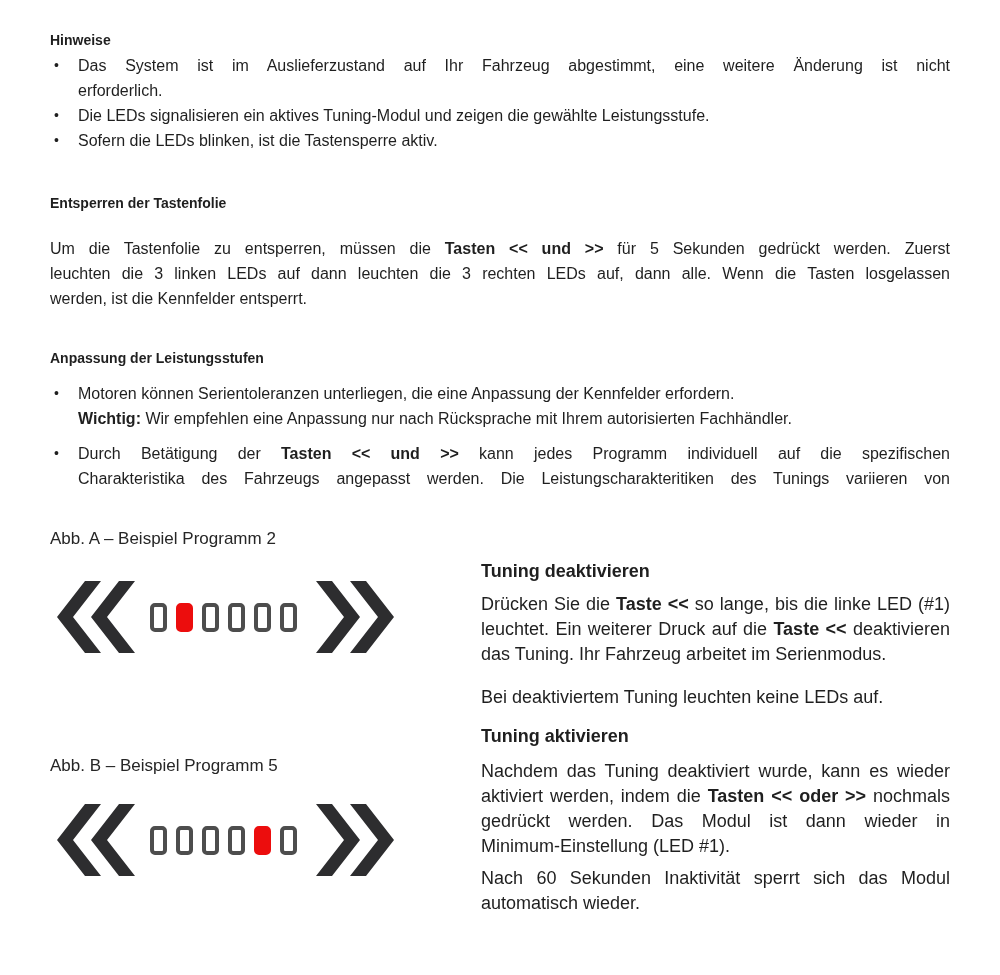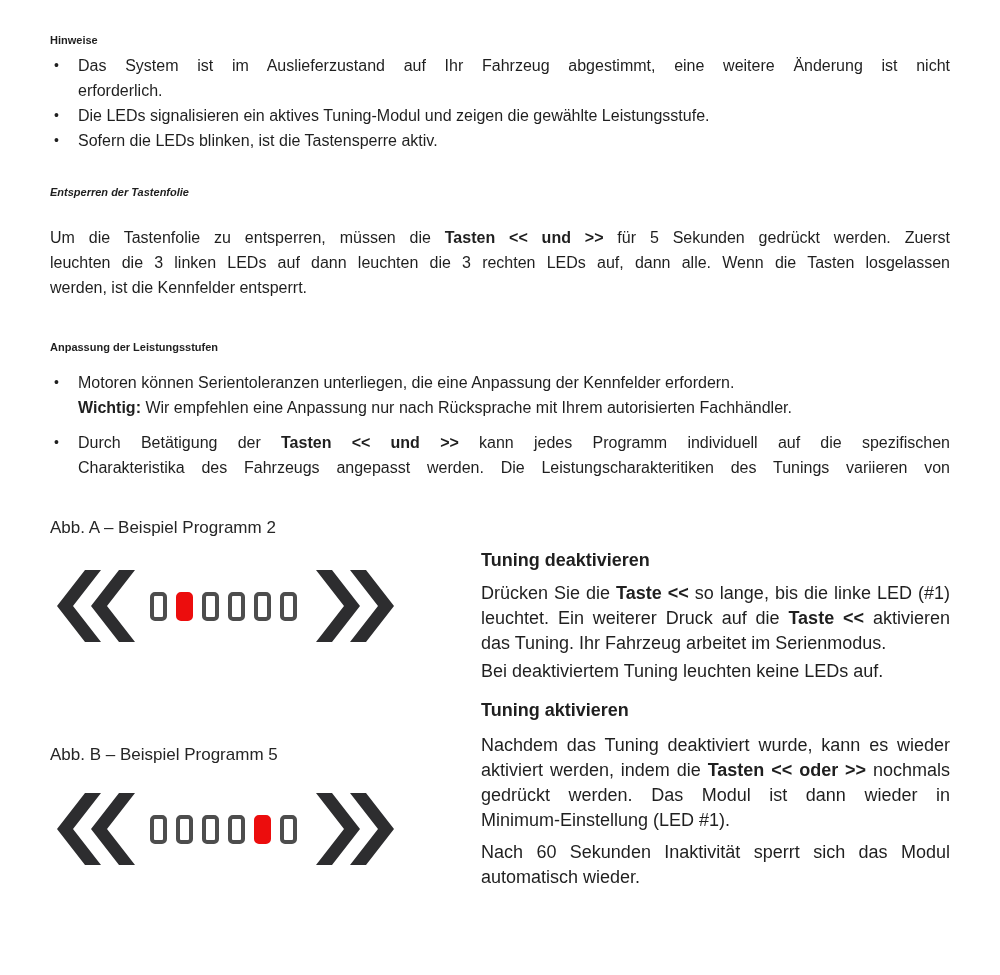--- a/index.html
+++ b/index.html
@@ -13,31 +13,31 @@
   .page{
     position:relative;
     width:1000px;height:975px;
     box-sizing:border-box;
     padding:28px 50px 0 50px;
     font-family:"Liberation Sans", sans-serif;
     color:var(--text);
     overflow:hidden;
   }
   .h{
-    font-size:11px;font-weight:700;line-height:25px;margin:0;
+    font-size:14px;font-weight:700;line-height:25px;margin:0;
   }
   .tl{line-height:25px;font-size:16px;}
   .jst{text-align:justify;text-align-last:justify;}
   .b{font-weight:700;}
   .bullets{margin:0;}
   .bullet-item{display:flex;}
   .bul{flex:0 0 28px;width:28px;box-sizing:border-box;padding-left:4px;
        line-height:25px;font-size:14px;}
   .btext{flex:1;min-width:0;}
-  .mt-ents{margin-top:27px;font-style:italic;}
+  .mt-ents{margin-top:38px;}
   .para{margin-top:20px;}
   .mt-anp{margin-top:35px;}
   .bullets-anp{margin-top:10px;}
   .bullet-gap{margin-top:10px;}
   .columns{
     display:grid;
     grid-template-columns:431px 469px;
     margin-top:35px;
   }
   .col-left{padding-top:0;}
@@ -55,21 +55,21 @@
     width:9px;height:21px;
     border:4px solid var(--led-outline);
     border-radius:5px;
     background:#ffffff;
   }
   .led.on{background:var(--led-active);border-color:var(--led-active);}
   .col-right{padding-top:33px;}
   .ch{font-size:18px;font-weight:700;line-height:25px;margin:0;}
   .col-right .tl{font-size:18px;line-height:25px;}
   .cpara{margin-top:8px;}
-  .cpara-single{margin-top:3px;}
+  .cpara-single{margin-top:18px;}
   .ch2{margin-top:14px;}
   .cpara-akt{margin-top:10px;}
   .cpara-last{margin-top:7px;}
 </style>
 </head>
 <body>
 
 <div class="page">
 
   <h2 class="h">Hinweise</h2>
@@ -161,21 +161,21 @@
           <polygon fill="currentColor" points="16,0 0,0 28,36 0,72 16,72 44,36"></polygon>
           <polygon fill="currentColor" points="50,0 34,0 62,36 34,72 50,72 78,36"></polygon>
         </svg>
       </div>
     </div>
 
     <div class="col-right">
       <h3 class="ch">Tuning deaktivieren</h3>
       <div class="cpara">
           <div class="tl jst"><span>Drücken Sie die </span><span class="b">Taste &lt;&lt;</span><span> so lange, bis die linke LED (#1)</span></div>
-          <div class="tl jst"><span>leuchtet. Ein weiterer Druck auf die </span><span class="b">Taste &lt;&lt;</span><span> aktivieren</span></div>
+          <div class="tl jst"><span>leuchtet. Ein weiterer Druck auf die </span><span class="b">Taste &lt;&lt;</span><span> deaktivieren</span></div>
           <div class="tl"><span>das Tuning. Ihr Fahrzeug arbeitet im Serienmodus.</span></div>
         </div>
       <div class="cpara-single">
           <div class="tl"><span>Bei deaktiviertem Tuning leuchten keine LEDs auf.</span></div>
         </div>
 
       <h3 class="ch ch2">Tuning aktivieren</h3>
       <div class="cpara-akt">
           <div class="tl jst"><span>Nachdem das Tuning deaktiviert wurde, kann es wieder</span></div>
           <div class="tl jst"><span>aktiviert werden, indem die </span><span class="b">Tasten &lt;&lt; oder &gt;&gt;</span><span> nochmals</span></div>

